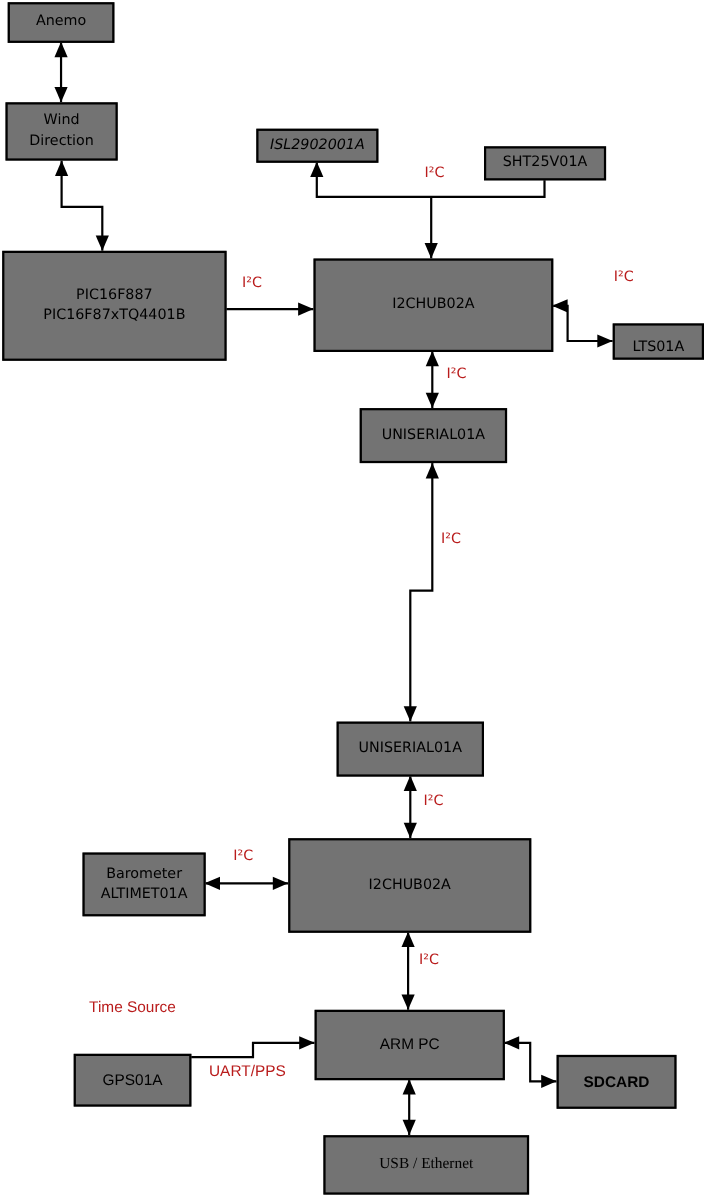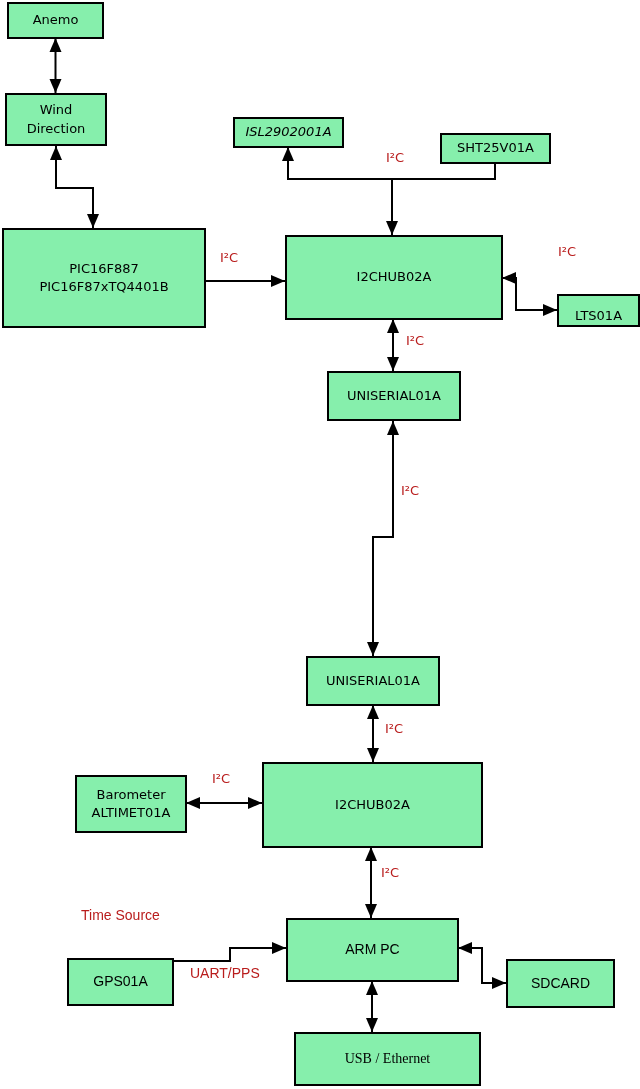--- a/index.html
+++ b/index.html
@@ -1,19 +1,19 @@
 <!DOCTYPE html>
 <html><head>
 <meta charset="utf-8">
 <style>
   html,body{margin:0;padding:0;background:#ffffff;}
   #canvas{position:relative;width:640px;height:1089px;background:#ffffff;overflow:hidden;}
   #wires{position:absolute;left:0;top:0;width:640px;height:1089px;}
   .node{
-    position:absolute;box-sizing:border-box;background:#86efac;border:2px solid #000000;
+    position:absolute;box-sizing:border-box;background:#737373;border:2px solid #000000;
     display:flex;flex-direction:column;align-items:center;justify-content:center;
     text-align:center;font-family:"DejaVu Sans",sans-serif;font-size:13px;color:#000000;line-height:1.4;
   }
   .node.alt{font-family:"Liberation Sans",sans-serif;font-size:14px;}
   .lbl{
     position:absolute;font-family:"DejaVu Sans",sans-serif;font-size:13px;color:#b91c1c;
     white-space:nowrap;line-height:1;
   }
   .lbl.alt{font-family:"Liberation Sans",sans-serif;font-size:14px;}
   
@@ -23,21 +23,21 @@
   #n-isl{left:233px;top:117px;width:111px;height:31px;font-style:italic;}
   #n-sht{left:440px;top:117px;width:111px;height:31px;margin-top:16px;}
   #n-hub1{left:285px;top:235px;width:218px;height:85px;}
   #n-lts{left:557px;top:294px;width:83px;height:33px;justify-content:flex-end;}
   #n-uniserial1{left:327px;top:371px;width:134px;height:50px;}
   #n-uniserial2{left:306px;top:656px;width:134px;height:50px;}
   #n-barometer{left:75px;top:775px;width:112px;height:58px;}
   #n-hub2{left:262px;top:762px;width:221px;height:86px;}
   #n-armpc{left:286px;top:918px;width:173px;height:64px;}
   #n-gps{left:67px;top:958px;width:107px;height:48px;}
-  #n-sdcard{left:506px;top:959px;width:109px;height:49px;}
+  #n-sdcard{left:506px;top:959px;width:109px;height:49px;font-weight:bold;}
   #n-usb{left:294px;top:1032px;width:187px;height:54px;font-family:Liberation Serif, serif;}
   
   #l-sensor{left:386px;top:151px;}
   #l-pichub1{left:220px;top:251px;}
   #l-hub1lts{left:558px;top:245px;}
   #l-hub1uni1{left:406px;top:334px;}
   #l-unilink{left:401px;top:484px;}
   #l-uni2hub2{left:385px;top:722px;}
   #l-barhub2{left:212px;top:772px;}
   #l-hub2arm{left:381px;top:866px;}

